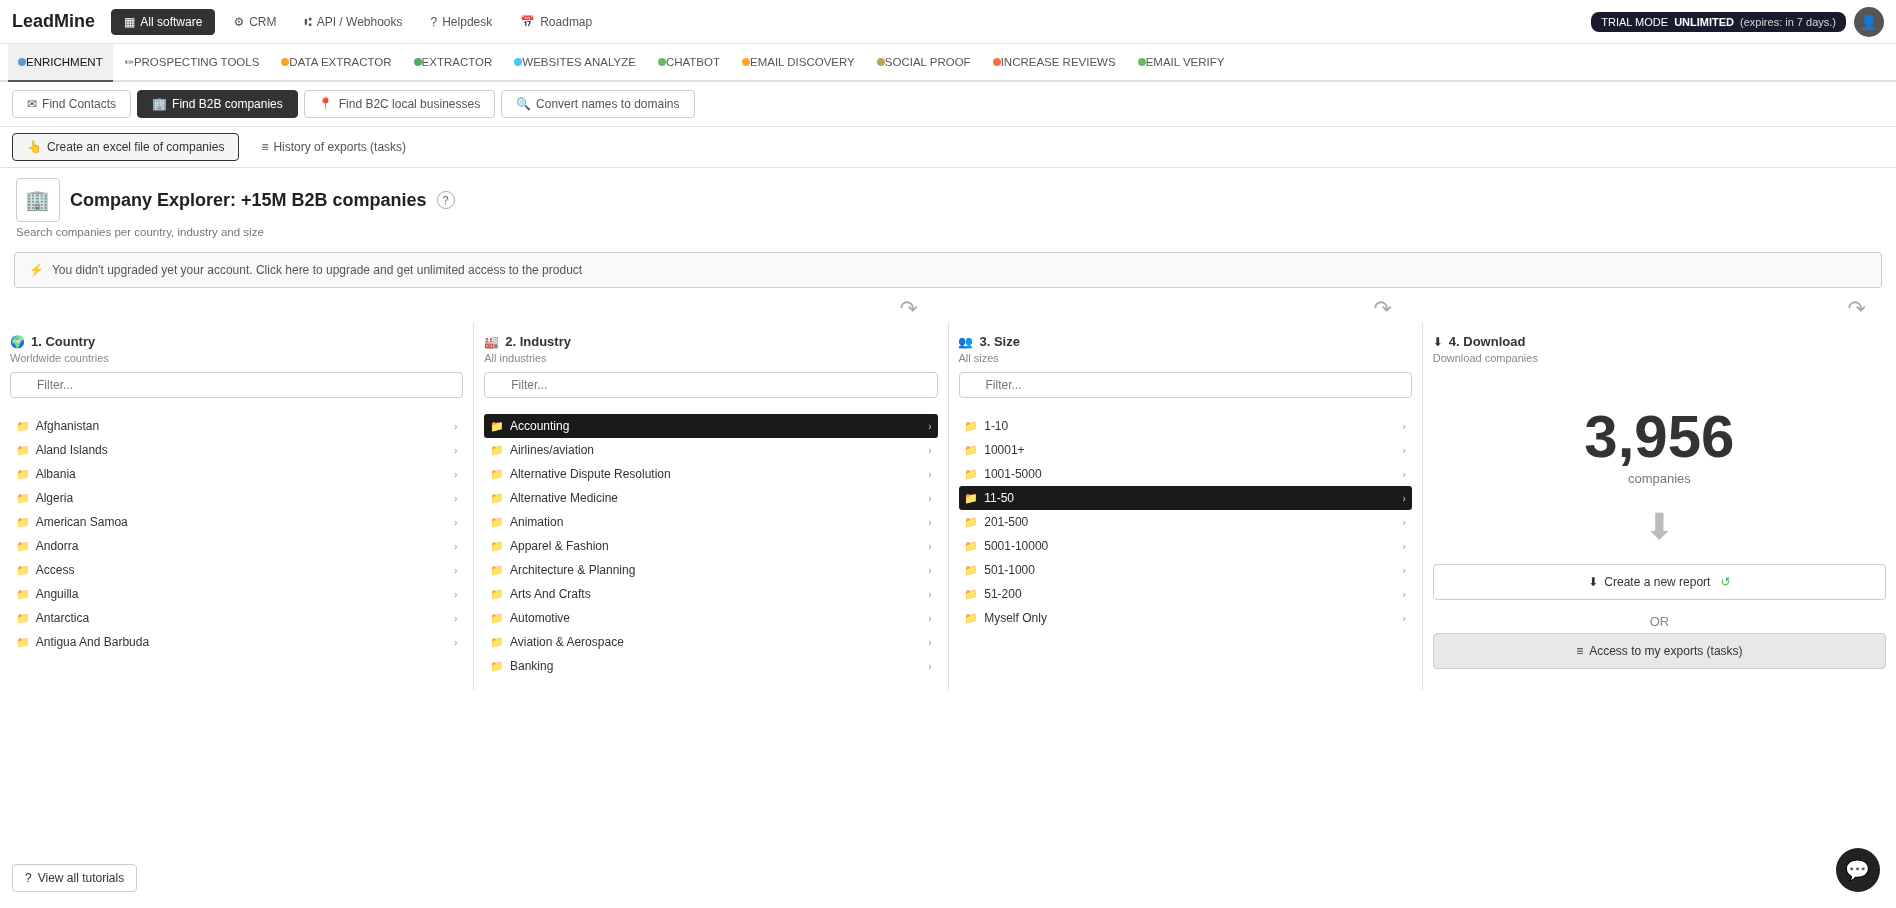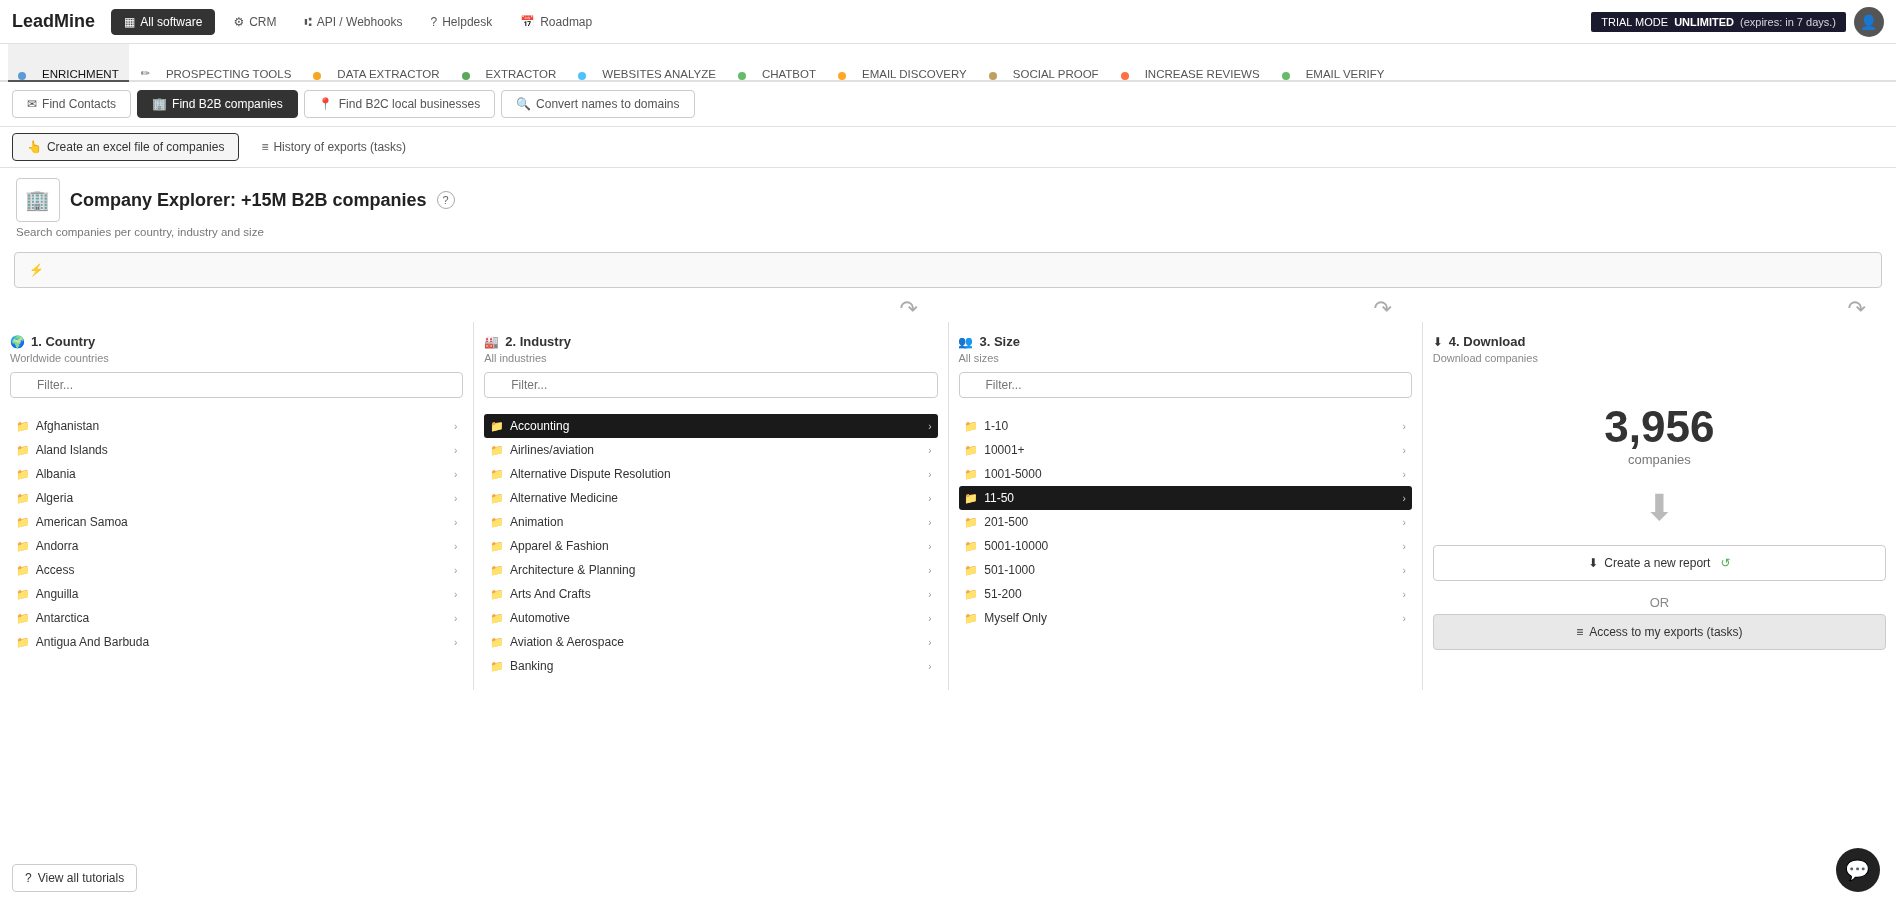--- a/index.html
+++ b/index.html
@@ -16,35 +16,35 @@
       border: 1px solid #ccc; border-radius: 4px; background: #f5f5f5;
       cursor: pointer; font-size: 12px; color: #333;
     }
     .nav-btn.active { background: #333; color: #fff; border-color: #333; }
     .nav-link {
       display: flex; align-items: center; gap: 5px; padding: 5px 10px;
       color: #555; font-size: 12px; cursor: pointer; text-decoration: none;
     }
     .trial-badge {
       margin-left: auto; display: flex; align-items: center; gap: 6px;
-      background: #1a1a2e; color: #fff; padding: 4px 10px; border-radius: 2px;
+      background: #1a1a2e; color: #fff; padding: 4px 10px; border-radius: 8px;
       font-size: 11px;
     }
     .user-avatar {
       width: 30px; height: 30px; border-radius: 50%; background: #555;
       display: flex; align-items: center; justify-content: center; color: #fff; font-size: 14px;
     }
 
     
     .tab-bar {
       display: flex; align-items: center; background: #fff;
       border-bottom: 2px solid #e0e0e0; padding: 0 8px; height: 38px; gap: 2px;
     }
     .tab-item {
-      display: flex; align-items: flex-end; gap: 16px; padding: 0 10px; height: 38px;
+      display: flex; align-items: center; gap: 0; padding: 7px 10px; height: 38px;
       font-size: 11.5px; cursor: pointer; color: #555; border-bottom: 2px solid transparent;
       margin-bottom: -2px; white-space: nowrap;
     }
     .tab-item.active { background: #f0f0f0; border-bottom: 2px solid #555; color: #111; font-weight: 500; }
     .tab-dot { width: 8px; height: 8px; border-radius: 50%; display: inline-block; }
 
     
     .sub-nav {
       display: flex; align-items: center; padding: 8px 12px; gap: 6px;
       border-bottom: 1px solid #e0e0e0; background: #fff;
@@ -125,21 +125,21 @@
     .list-item.selected { background: #1a1a1a; color: #fff; }
     .list-item-left { display: flex; align-items: center; gap: 6px; }
     .folder-icon { font-size: 11px; }
     .chevron { font-size: 10px; color: #999; }
     .list-item.selected .chevron { color: #ccc; }
 
     
     .download-col {
       flex: 1; padding: 12px 10px; display: flex; flex-direction: column; align-items: center;
     }
-    .company-count { font-size: 44px; font-weight: 700; color: #333; text-align: center; margin-top: 30px; }
+    .company-count { font-size: 60px; font-weight: 700; color: #333; text-align: center; margin-top: 30px; }
     .companies-label { font-size: 13px; color: #777; text-align: center; margin-bottom: 20px; }
     .download-icon-large { font-size: 36px; color: #bbb; margin-bottom: 16px; }
     .create-report-btn {
       display: flex; align-items: center; gap: 6px; padding: 10px 20px;
       border: 1px solid #ccc; border-radius: 4px; background: #fff;
       cursor: pointer; font-size: 12px; color: #333; width: 100%; justify-content: center;
       margin-bottom: 10px;
     }
     .or-divider { text-align: center; font-size: 13px; color: #888; margin: 4px 0; }
     .access-exports-btn {
@@ -274,20 +274,21 @@
 
 <div class="page-header">
   <div class="page-icon">🏢</div>
   <span class="page-title">Company Explorer: +15M B2B companies</span>
   <div class="help-icon">?</div>
 </div>
 <div class="page-subtitle">Search companies per country, industry and size</div>
 
 <div class="alert-banner">
   <span>⚡</span>
+  <span>You didn't upgraded yet your account. Click here to upgrade and get unlimited access to the product</span>
 </div>
 
 <div style="display:flex; padding: 4px 10px 0 10px; height:28px;">
   <div style="flex:1;"></div>
   <div style="flex:1; display:flex; justify-content:flex-end; align-items:flex-end; padding-right:20px;">
     <span style="color:#aaa; font-size:22px;">↷</span>
   </div>
   <div style="flex:1; display:flex; justify-content:flex-end; align-items:flex-end; padding-right:20px;">
     <span style="color:#aaa; font-size:22px;">↷</span>
   </div>

